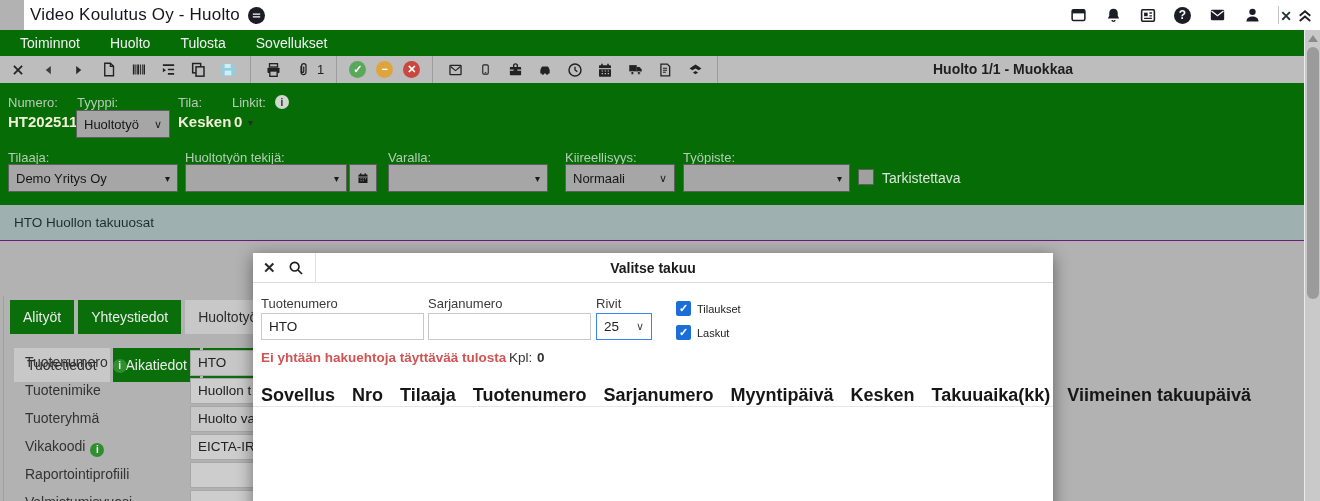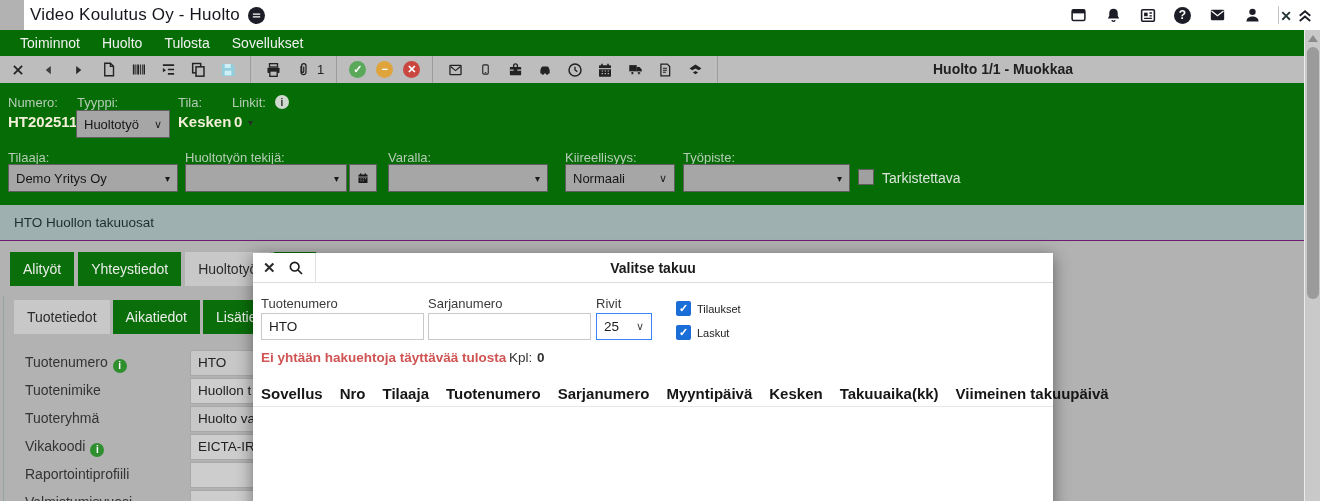--- a/index.html
+++ b/index.html
@@ -15,21 +15,21 @@
               display:flex;align-items:center;justify-content:center;color:#fff;font-size:10px;font-weight:700;}
   .tb-icons{margin-left:auto;display:flex;align-items:center;gap:17px;margin-right:22px;}
   .tb-icons svg{display:block;}
   .circ-badge{background:#1d1d27;color:#fff;border-radius:50%;width:17px;height:17px;
               font-size:12px;font-weight:700;display:flex;align-items:center;justify-content:center;}
   .vsep-light{width:1px;height:18px;background:#c4c4c4;}
 
   
   .menubar{position:absolute;top:30px;left:0;width:1320px;height:26px;background:#066c06;
            display:flex;align-items:center;color:#f2f2f2;font-size:14px;}
-  .menu-item{margin-left:22px;cursor:default;}
+  .menu-item{margin-left:30px;cursor:default;}
   .menu-item:first-child{margin-left:20px;}
 
   
   .toolbar{position:absolute;top:56px;left:0;width:1320px;height:27px;background:#bdbdbd;
            display:flex;align-items:center;padding-left:8px;gap:10px;}
   .ti{display:flex;align-items:center;justify-content:center;width:20px;height:22px;color:#222;}
   .ti svg{display:block;}
   .tsep{width:1px;height:27px;background:#9c9c9c;margin:0 2px;}
   .att-count{font-size:13px;color:#222;margin-left:-6px;}
   .circle-btn{width:17px;height:17px;border-radius:50%;display:flex;align-items:center;justify-content:center;
@@ -53,21 +53,21 @@
 
   
   .sectionbar{position:absolute;top:205px;left:0;width:1304px;height:36px;background:#9fb0b1;
               border-bottom:1px solid #701a75;display:flex;align-items:center;padding:0 14px;
               color:#1e2e2e;font-size:13.5px;}
   .sec-close{position:absolute;right:28px;top:8px;font-size:14px;font-weight:700;color:#253535;cursor:default;}
 
   
   .tabs{position:absolute;top:252px;left:10px;display:flex;gap:4px;}
   .tab{height:34px;display:flex;align-items:center;padding:0 13px;background:#0a6e0a;
-       color:#ececec;font-size:14px;cursor:default;white-space:nowrap;}
+       color:#ececec;font-size:14px;cursor:default;white-space:nowrap;margin-top:48px;}
   .tab.active{background:#c8c8c8;color:#2b2b2b;}
   .panel-edge{position:absolute;left:3px;top:296px;height:205px;width:1px;background:#93a4a4;}
   .subtabs{position:absolute;top:300px;left:14px;display:flex;gap:3px;}
 
   
   .frow{position:absolute;left:0;height:26px;}
   .flabel{position:absolute;left:25px;top:4px;font-size:14px;color:#333;white-space:nowrap;}
   .fbox{position:absolute;left:190px;top:0;width:250px;height:26px;background:#c7c7c7;
         border:1px solid #a8a8a8;font-size:13.5px;color:#222;line-height:24px;padding:0 7px;white-space:nowrap;overflow:hidden;}
   .info-green{display:inline-flex;width:14px;height:14px;border-radius:50%;background:#2f8f2f;color:#fff;
@@ -86,21 +86,21 @@
           padding:0 7px;font-family:"Liberation Sans",sans-serif;outline:none;}
   .msel{position:absolute;height:27px;border:1px solid #3b82f6;background:#fff;font-size:13.5px;color:#222;
         display:flex;align-items:center;padding:0 7px;cursor:default;}
   .msel .chev{margin-left:auto;font-size:11px;color:#444;padding-left:8px;}
   .mcheckrow{position:absolute;display:flex;align-items:center;gap:6px;}
   .bluebox{width:15px;height:15px;background:#1b6ed8;border-radius:2px;display:flex;align-items:center;
            justify-content:center;color:#fff;font-size:11px;font-weight:700;}
   .cb-label{font-size:11px;color:#222;}
   .no-results{position:absolute;font-size:13.5px;font-weight:700;color:#d05454;white-space:nowrap;}
   .kpl{position:absolute;font-size:13.5px;color:#333;}
-  .thead{position:absolute;left:8px;top:132px;display:flex;gap:17px;font-weight:700;font-size:15px;color:#161616;white-space:nowrap;}
+  .thead{position:absolute;left:8px;top:132px;display:flex;gap:17px;font-weight:700;font-size:18px;color:#161616;white-space:nowrap;}
   .thline{position:absolute;top:153px;left:0;width:100%;height:1px;background:#e6e6e6;}
 
   
   .scrollbar{position:absolute;right:0;top:30px;width:16px;height:471px;background:#c9c9c9;
              border-left:1px solid #ececec;z-index:5;}
   .sb-up{position:absolute;top:5px;left:3px;width:0;height:0;border-left:5px solid transparent;
          border-right:5px solid transparent;border-bottom:7px solid #8b8b8b;}
   .sb-thumb{position:absolute;top:17px;left:2px;width:12px;height:252px;background:#9b9b9b;border-radius:7px;}
 </style>
 </head>

